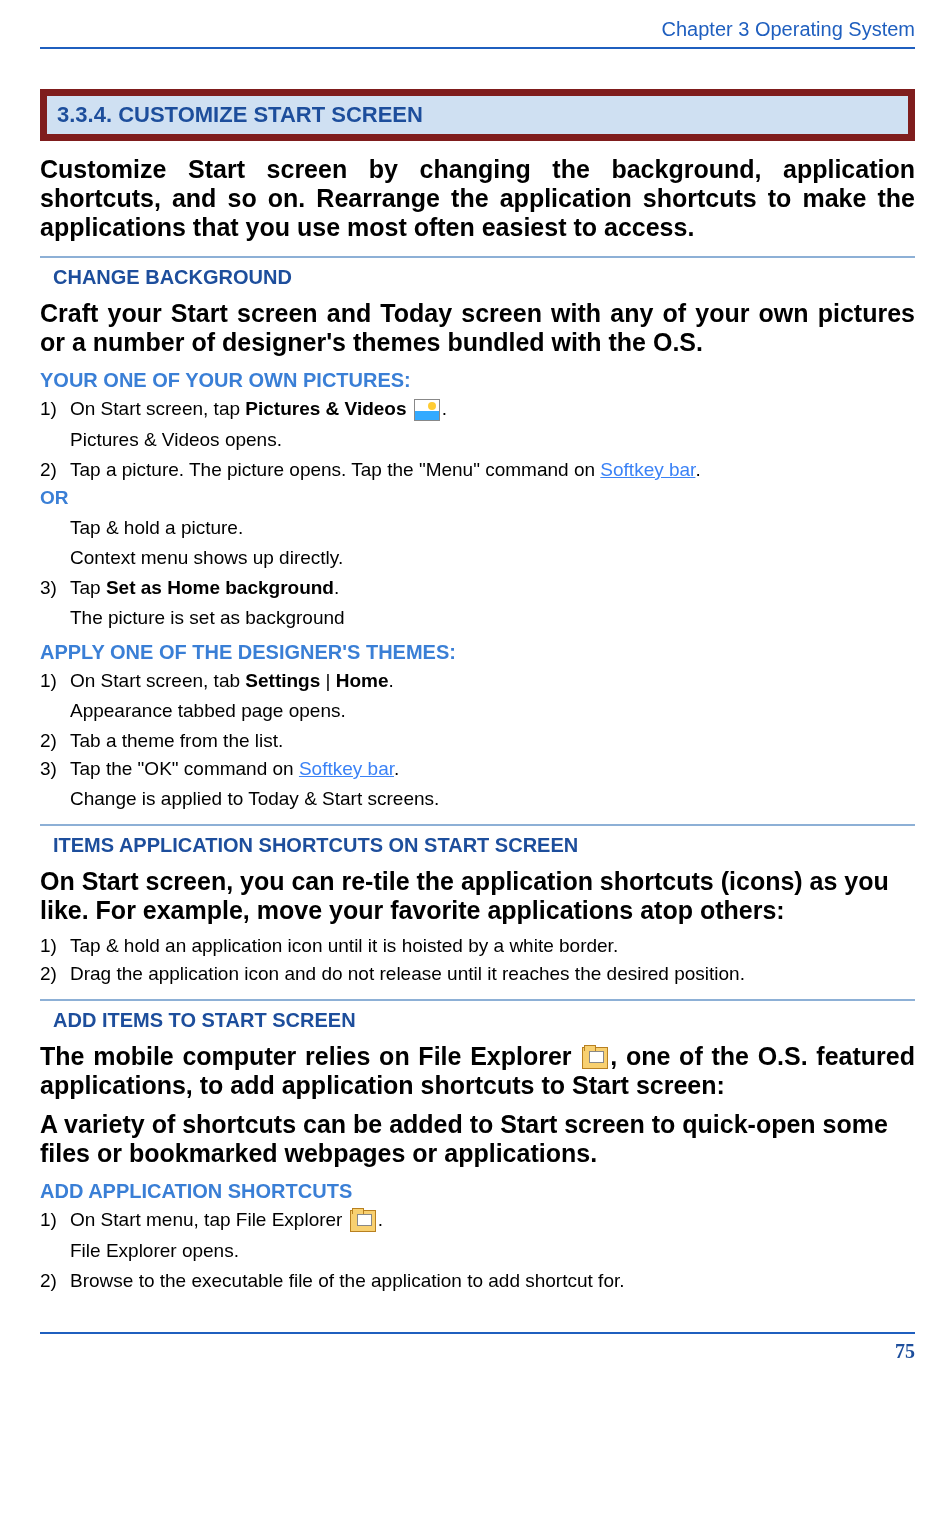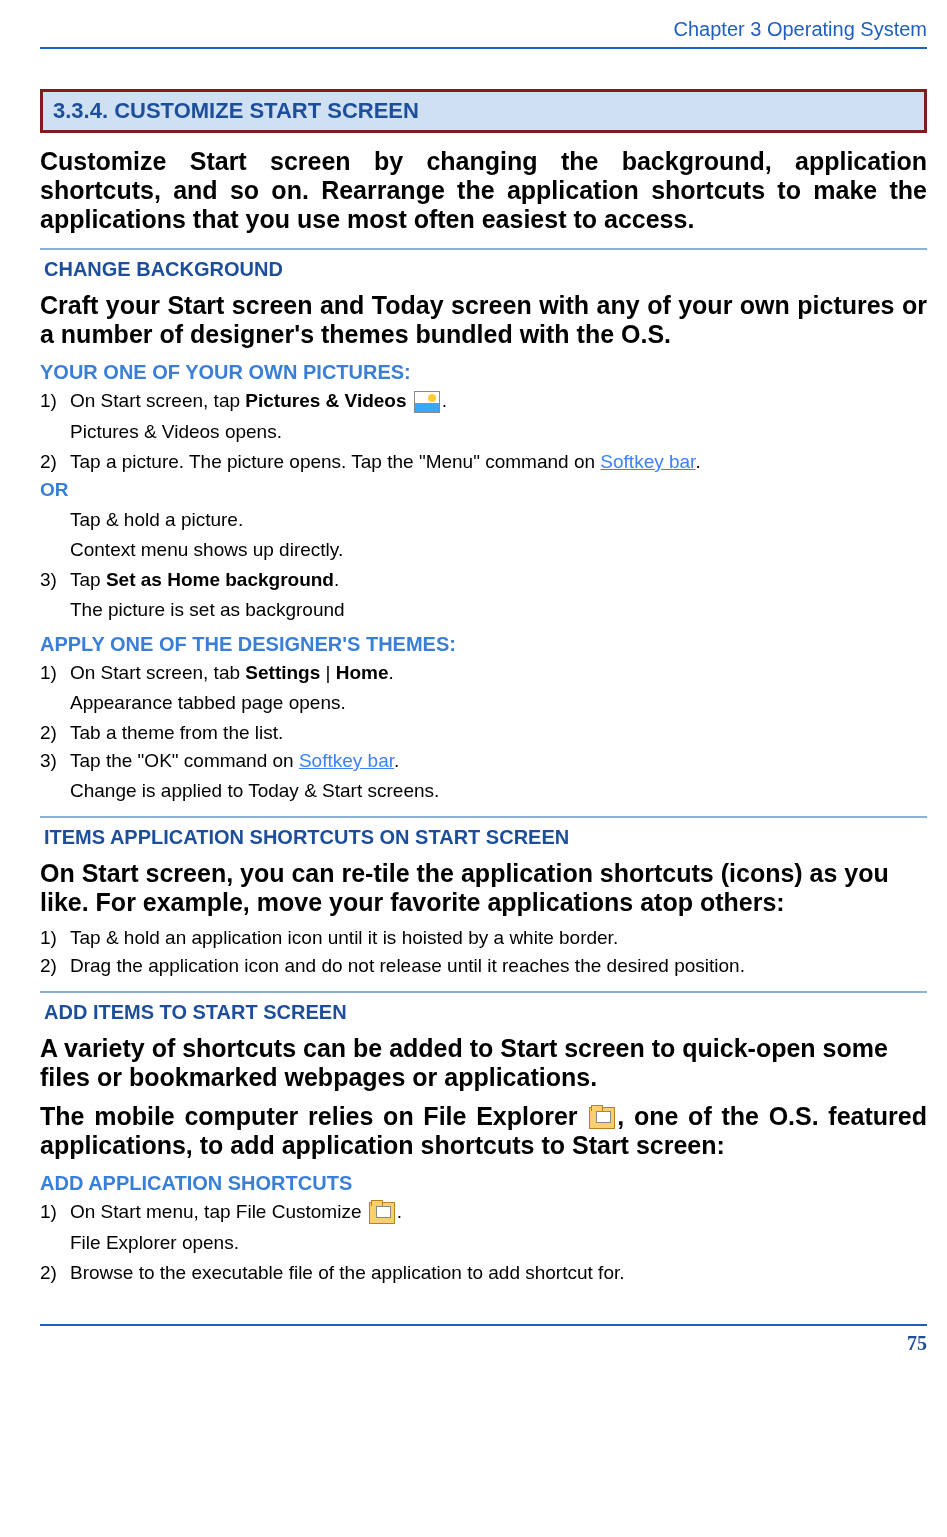--- a/index.html
+++ b/index.html
@@ -5,40 +5,40 @@
   * { box-sizing: border-box; }
   body {
     margin: 0;
     padding: 0;
     font-family: Verdana, Geneva, sans-serif;
     background: #fff;
     color: #000;
     width: 947px;
   }
   .page {
-    padding: 0 20px 20px 40px;
+    padding: 0 32px 20px 40px;
   }
   .header-row {
     text-align: right;
     padding: 18px 0 6px 0;
   }
   .chapter-title {
     font-family: "Trebuchet MS", sans-serif;
     color: #1f5fbf;
     font-size: 20px;
     font-weight: normal;
   }
   .header-rule {
     border: none;
     border-top: 2px solid #1f5fbf;
     margin: 0 0 40px 0;
   }
   .section-bar {
     background: #cfe0f2;
-    border: 3px solid #7f1d1d;
+    border: 7px solid #7f1d1d;
     padding: 6px 10px;
     margin: 0 0 14px 0;
   }
   .section-bar h2 {
     margin: 0;
     font-family: "Trebuchet MS", sans-serif;
     color: #1d4e9c;
     font-weight: bold;
     font-size: 22px;
   }
@@ -51,21 +51,21 @@
   hr.thin {
     border: none;
     border-top: 2px solid #8db0d6;
     margin: 14px 0 8px 0;
   }
   h3.sub {
     font-family: "Trebuchet MS", sans-serif;
     color: #1d4e9c;
     font-weight: bold;
     font-size: 20px;
-    margin: 6px 0 10px 4px;
+    margin: 6px 0 10px 13px;
   }
   h4.subsub {
     font-family: "Trebuchet MS", sans-serif;
     color: #3a7fd6;
     font-weight: bold;
     font-size: 20px;
     margin: 12px 0 6px 0;
   }
   .list-row {
     display: flex;
@@ -234,32 +234,32 @@
     <div class="list-num">1)</div>
     <div class="list-text">Tap &amp; hold an application icon until it is hoisted by a white border.</div>
   </div>
   <div class="list-row">
     <div class="list-num">2)</div>
     <div class="list-text">Drag the application icon and do not release until it reaches the desired position.</div>
   </div>
 
   <hr class="thin">
   <h3 class="sub">ADD ITEMS TO START SCREEN</h3>
-  <p class="body" style="text-align:left">A variety of shortcuts can be added to Start screen to quick-open some files or bookmarked webpages or applications.</p>
-
   <p class="body">
     <span>The mobile computer relies on File Explorer </span><span class="icon-box icon-file-explorer"></span><span>, one of the O.S. featured applications, to add application shortcuts to Start screen:</span>
   </p>
 
+  <p class="body" style="text-align:left">A variety of shortcuts can be added to Start screen to quick-open some files or bookmarked webpages or applications.</p>
+
   <h4 class="subsub">ADD APPLICATION SHORTCUTS</h4>
 
   <div class="list-row">
     <div class="list-num">1)</div>
     <div class="list-text">
-      <span>On Start menu, tap File Customize </span><span class="icon-box icon-file-explorer"></span><span>.</span>
+      <span>On Start menu, tap File Explorer </span><span class="icon-box icon-file-explorer"></span><span>.</span>
     </div>
   </div>
   <div class="indent">File Explorer opens.</div>
 
   <div class="list-row">
     <div class="list-num">2)</div>
     <div class="list-text">Browse to the executable file of the application to add shortcut for.</div>
   </div>
 
   <hr class="footer-rule">

